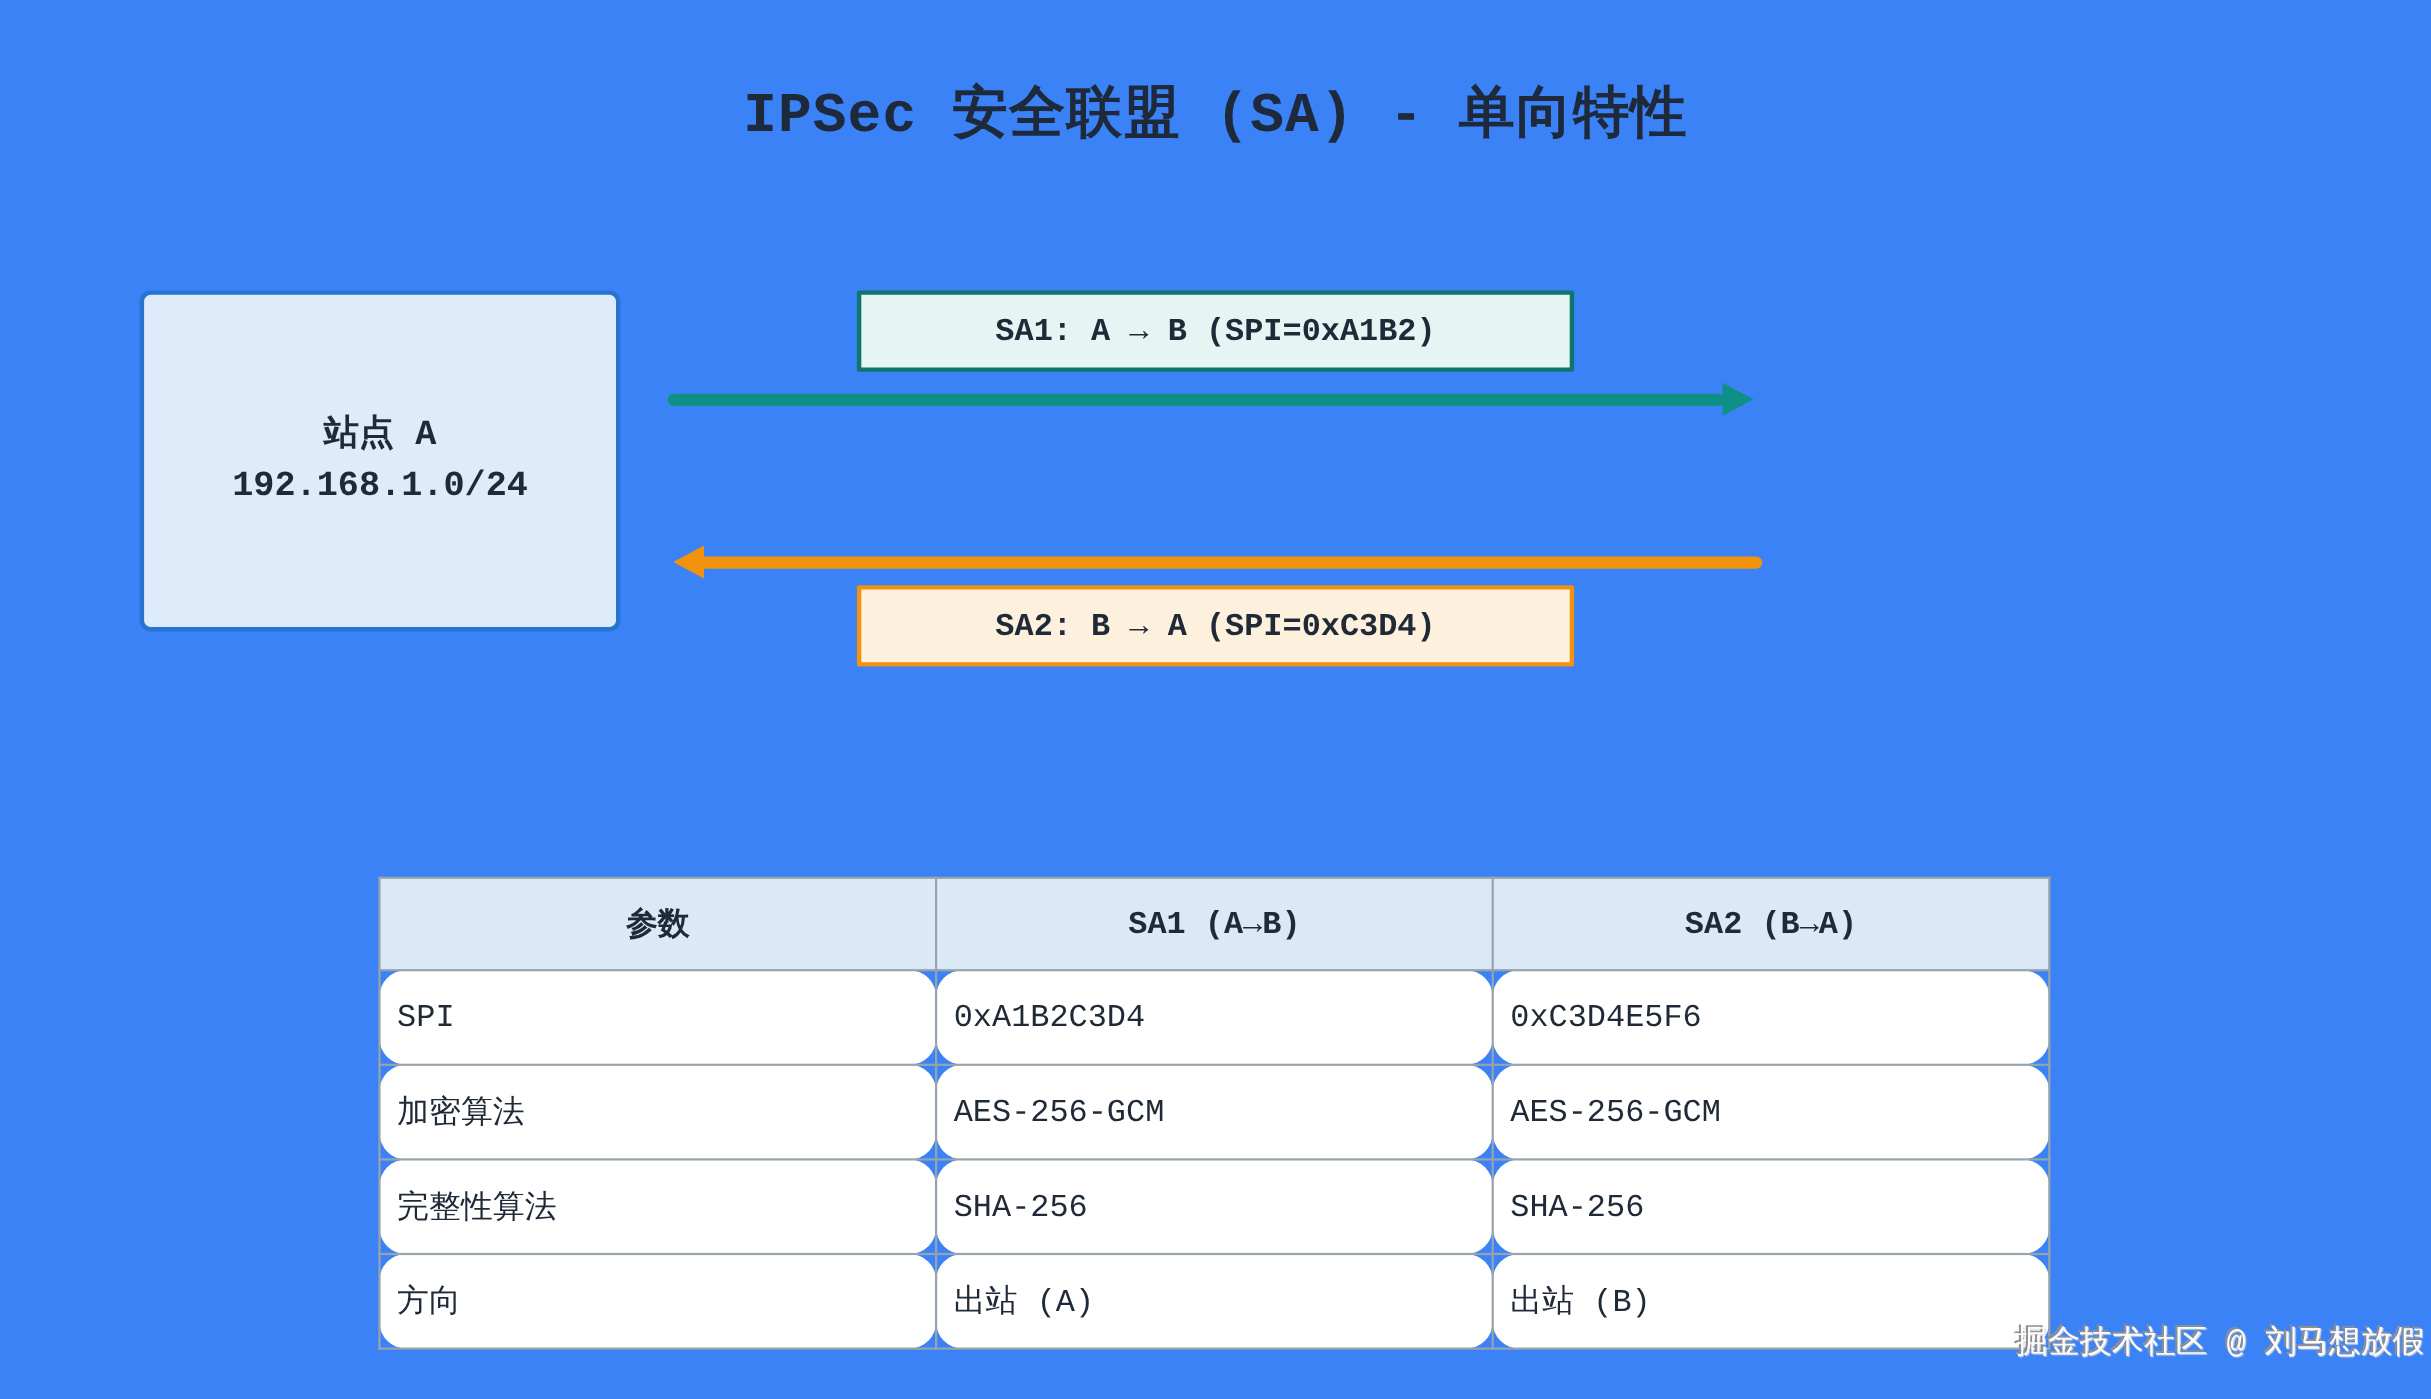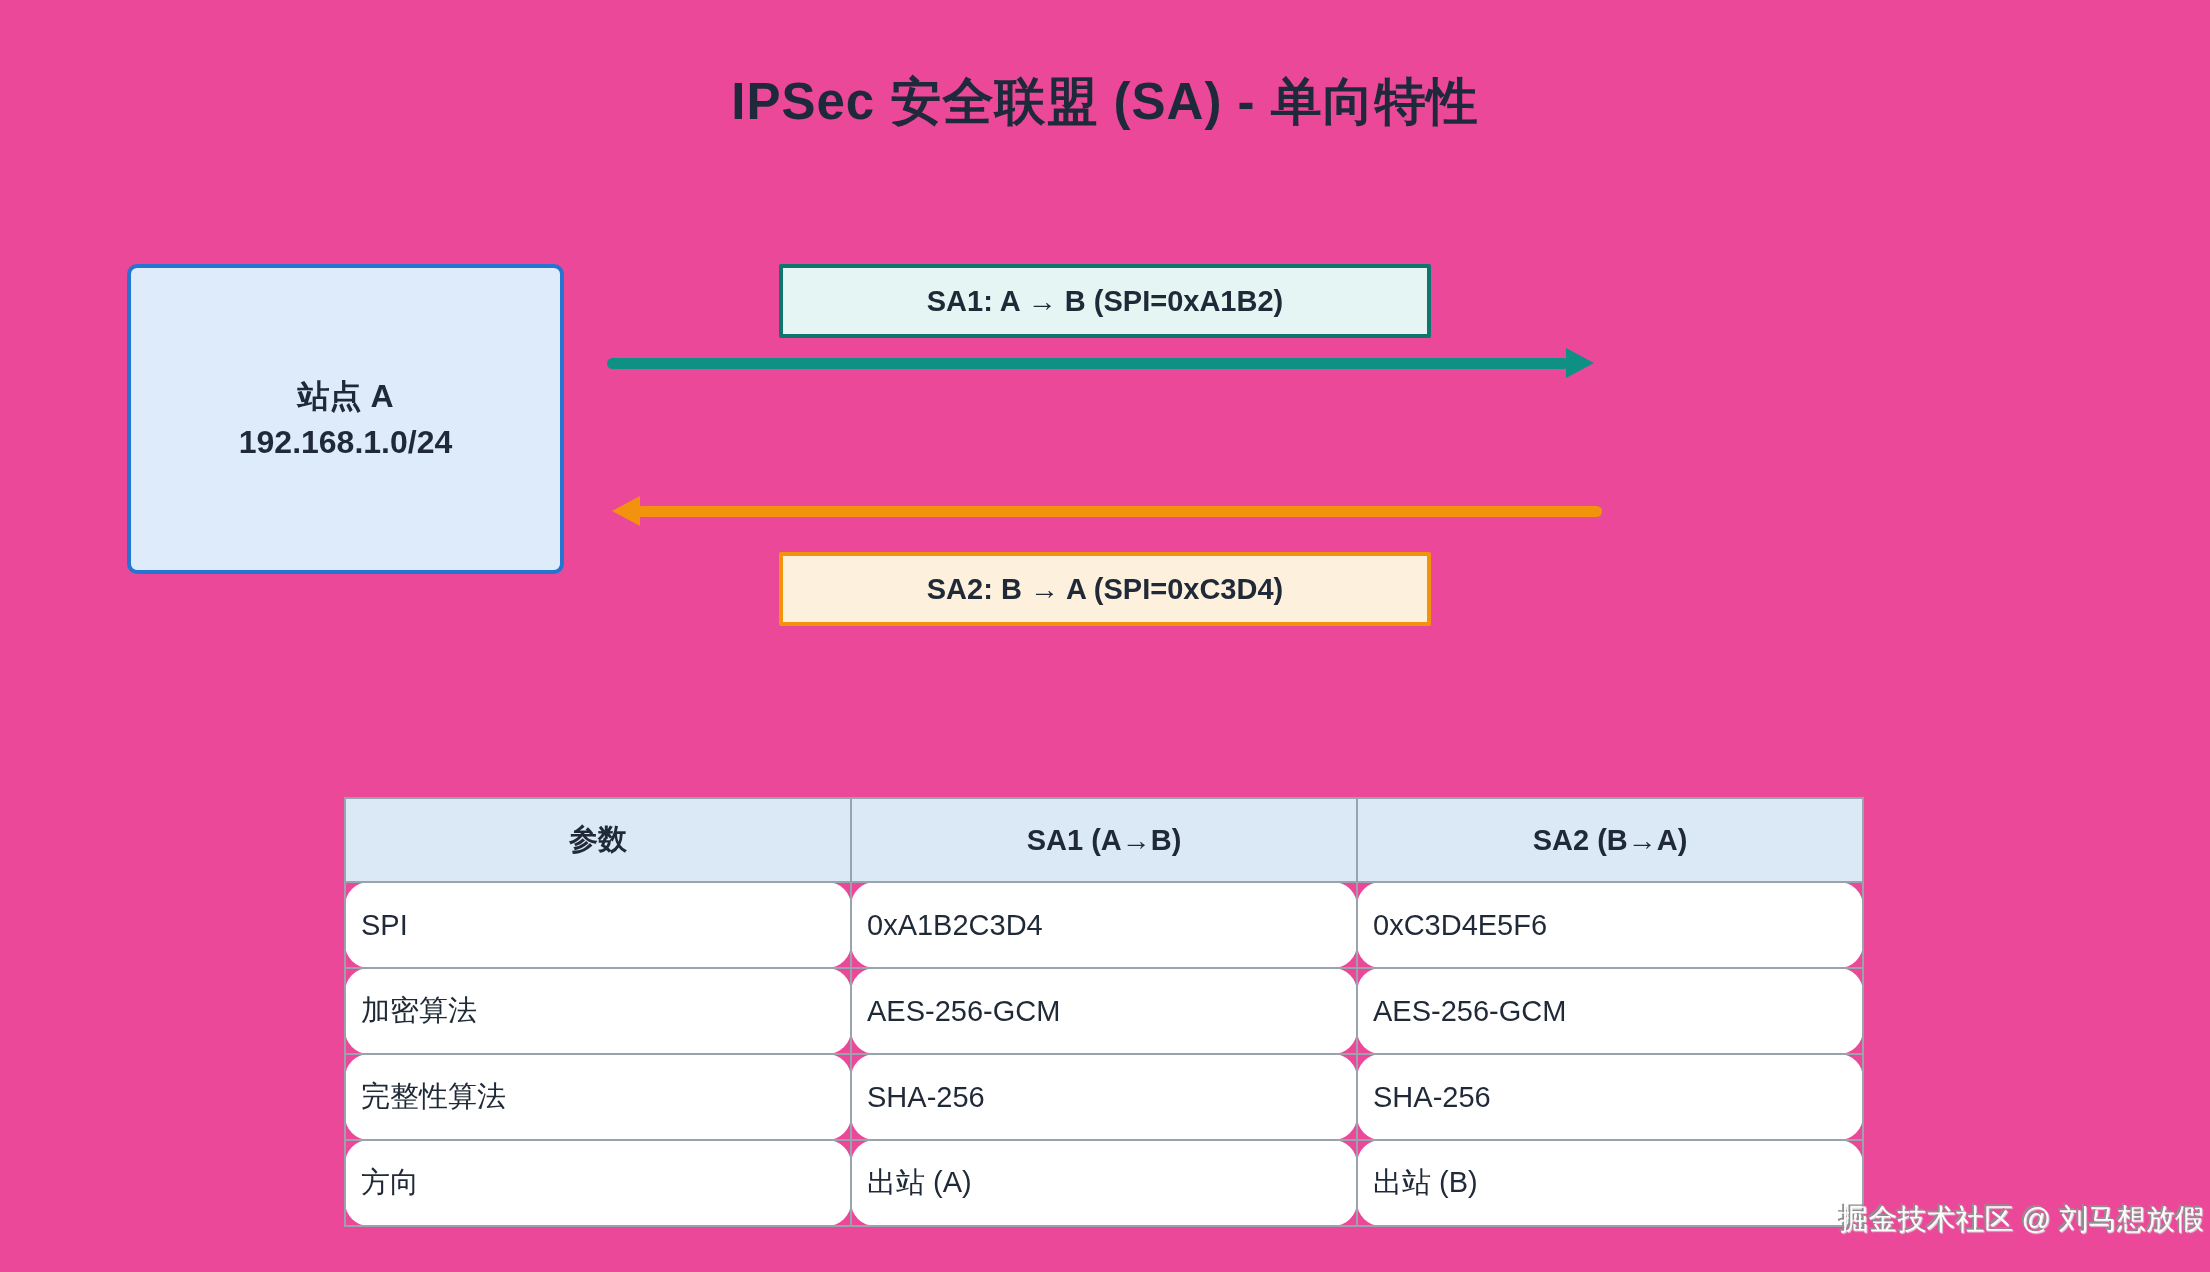--- a/index.html
+++ b/index.html
@@ -29,21 +29,21 @@
   .site-a { left:127px; }
   .site-b { left:1646px; }
   .sa-label {
     position:absolute; left:779px; width:652px; height:74px;
     box-sizing:border-box;
     border:4px solid; border-radius:2px;
     display:flex; align-items:center; justify-content:center;
     font-size:29px; font-weight:700;
   }
   .sa1-label { top:264px; }
-  .sa2-label { top:552px; }
+  .sa2-label { top:532px; }
   .arrow-line {
     position:absolute; height:11px; border-radius:6px;
   }
   .arrow-line-sa1 { left:607px; top:358px; width:962px; }
   .arrow-line-sa2 { left:636px; top:506px; width:966px; }
   .arrow-head {
     position:absolute; width:0; height:0;
     border-top:15px solid transparent;
     border-bottom:15px solid transparent;
   }
@@ -66,21 +66,21 @@
   .watermark {
     position:absolute; right:6px; top:1200px;
     font-size:29px; color:#fdfdfd;
     text-shadow:-2px -2px 0 #8f8f8f, 1px 1px 1px #d9d9d9;
     white-space:nowrap;
   }
 </style>
 </head>
 <body>
 
-<div class="canvas" style="background: #ec4899; color: rgb(31, 41, 55);">
+<div class="canvas" style="background: #3b82f6; color: rgb(31, 41, 55); font-family: Liberation Mono, monospace;">
 
   <div class="title" style="color: rgb(30, 41, 59);">IPSec 安全联盟 (SA) - 单向特性</div>
 
   <div class="site-box site-a" style="background: rgb(221, 235, 250); border-color: rgb(37, 117, 208);">
     <div>站点 A</div>
     <div>192.168.1.0/24</div>
   </div>
 
 
   <div class="sa-label sa1-label" style="background: rgb(228, 245, 244); border-color: rgb(15, 118, 110);">

